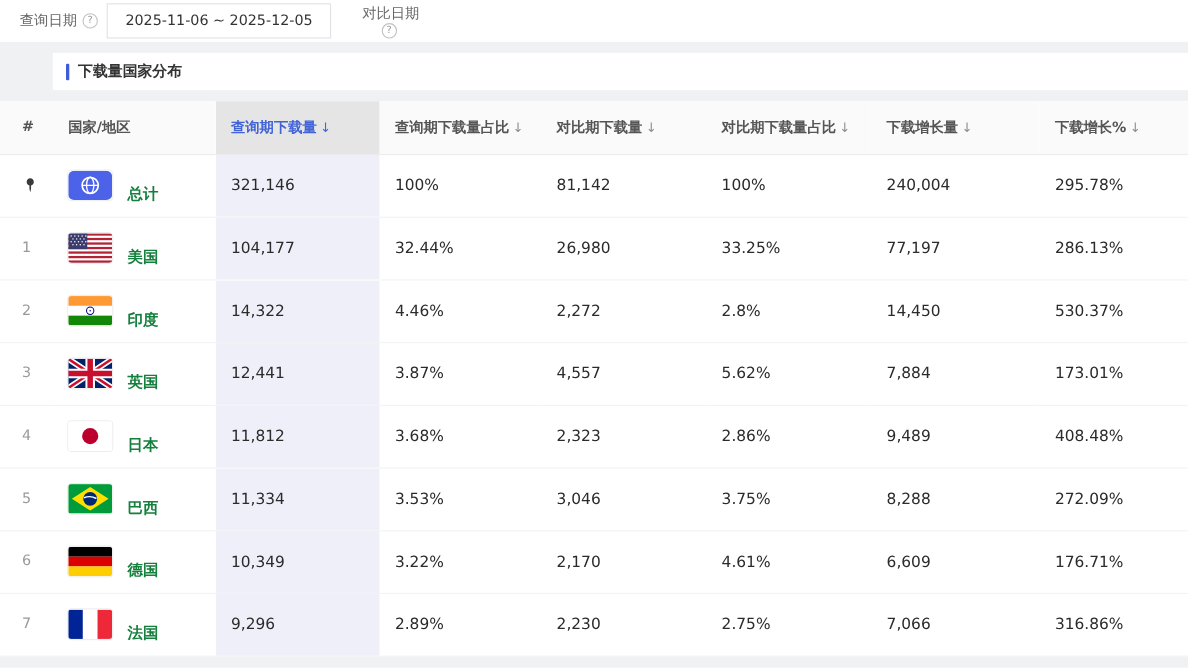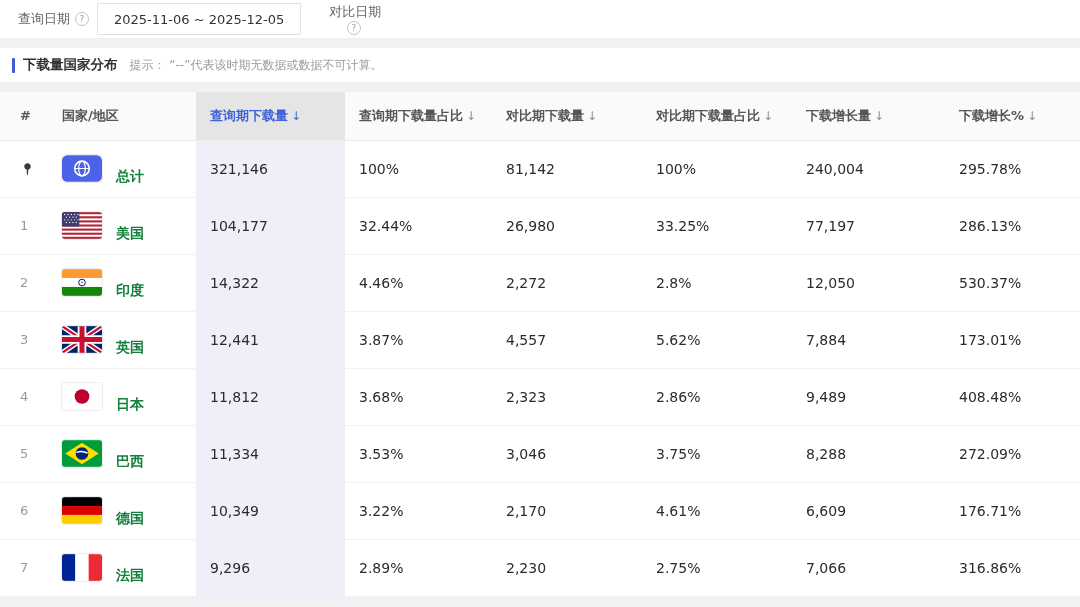--- a/index.html
+++ b/index.html
@@ -18,21 +18,21 @@
     width:14px; height:14px; border:1px solid #c2c2c2; border-radius:50%;
     color:#9a9a9a; font-size:9px; line-height:12px; text-align:center;
     display:inline-block; margin:0 8px 0 5px;
   }
   .date-input {
     background:#fff; border:1px solid #e1e2e6; border-radius:0; height:32px;
     display:flex; align-items:center; padding:0 16px; font-size:13px; color:#333;
     min-width:176px; white-space:nowrap; cursor:pointer;
   }
   
-  .section-bar { background:#fff; height:34px; margin-top:10px; display:flex; align-items:center; padding:0 12px; }
+  .section-bar { background:#fff; height:34px; margin-top:10px; display:flex; align-items:center; padding:0 12px;margin-left:48px; }
   .accent { width:3px; height:15px; background:#3f5bd9; margin-right:8px; border-radius:1px; }
   .stitle { font-size:13.5px; font-weight:bold; color:#333; white-space:nowrap; }
   .shint { font-size:12px; color:#9b9b9b; margin-left:12px; white-space:nowrap; }
   
   .table-card { background:#fff; margin-top:10px; min-height:497px; }
   table { width:100%; border-collapse:collapse; table-layout:fixed; }
   thead th {
     background:#fafafa; height:48px; text-align:left; font-size:13px; color:#555;
     font-weight:bold; padding:0 14px; border-bottom:1px solid #ececec;
     white-space:nowrap; overflow:hidden; cursor:default;
@@ -68,21 +68,20 @@
   </div>
   <div class="filter-group">
     <span class="flabel">对比日期</span>
     <span class="qicon">?</span>
   </div>
 </div>
 
 <div class="section-bar">
   <span class="accent"></span>
   <span class="stitle">下载量国家分布</span>
-  <span class="shint">提示： “--”代表该时期无数据或数据不可计算。</span>
 </div>
 
 <div class="table-card">
   <table>
     <colgroup>
       <col style="width:48px">
         <col style="width:148px">
         <col style="width:149px">
         <col style="width:147px">
       <col style="width:150px">
@@ -191,21 +190,21 @@
                   <circle cx="30" cy="20" r="1" fill="#000080"></circle>
                 </svg>
               </span>
               <span class="cname">印度</span>
             </span>
           </td>
           <td class="hl">14,322</td>
           <td>4.46%</td>
           <td>2,272</td>
           <td>2.8%</td>
-          <td>12,050</td>
+          <td>14,450</td>
           <td>530.37%</td>
         </tr>
         <tr>
           <td class="c-rank">3</td>
           <td>
             <span class="country-wrap">
               <span class="flag">
                 <svg viewBox="0 0 60 40">
                   <rect width="60" height="40" fill="#012169"></rect>
                   <path d="M0,0 L60,40 M60,0 L0,40" stroke="#fff" stroke-width="8"></path>

